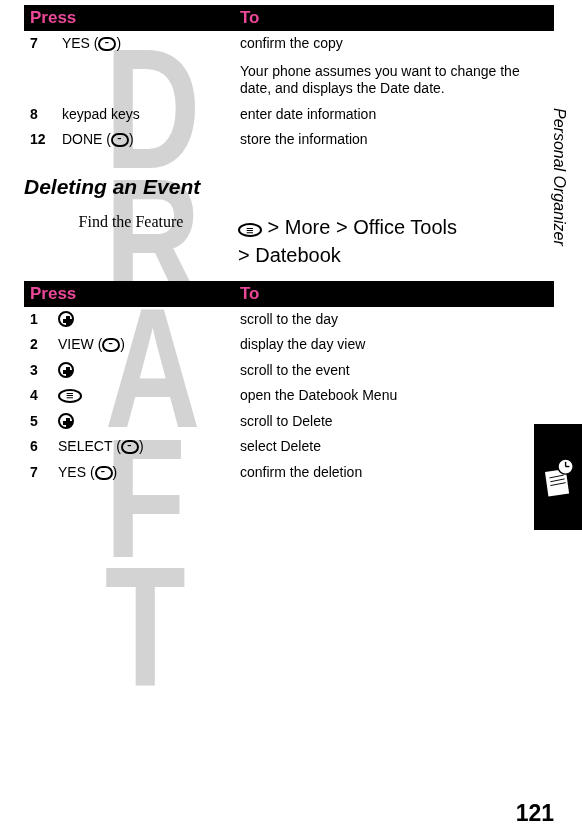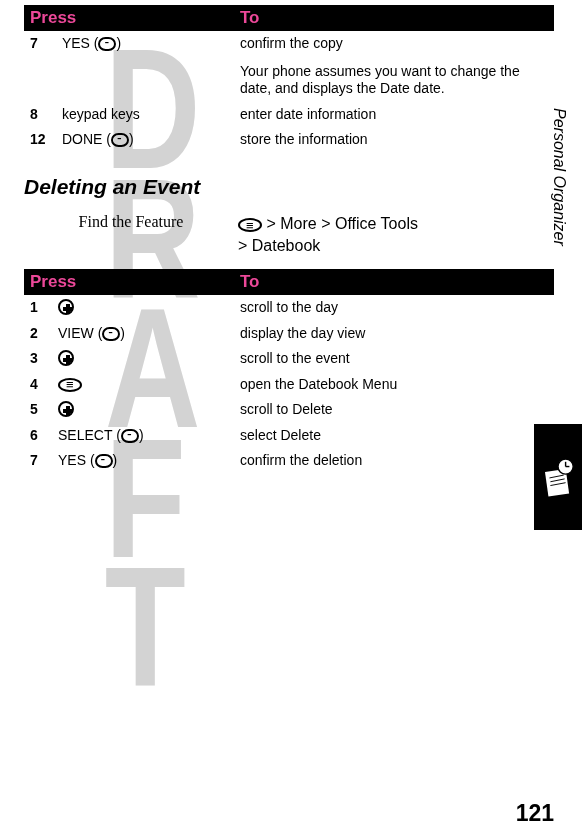--- a/index.html
+++ b/index.html
@@ -20,21 +20,21 @@
     .softkey::after { content: "-"; position: absolute; top: -5px; left: 4px; font-size: 14px; }
     .fourway { display: inline-block; vertical-align: -3px; width: 16px; height: 16px; border: 2px solid #000; border-radius: 50%; position: relative; }
     .fourway::before, .fourway::after { content: ""; position: absolute; background: #000; }
     .fourway::before { width: 4px; height: 10px; left: 6px; top: 3px; }
     .fourway::after { width: 10px; height: 4px; left: 3px; top: 6px; }
     .menukey { display: inline-block; vertical-align: -3px; width: 24px; height: 14px; border: 2px solid #000; border-radius: 50%; position: relative; }
     .menukey::after { content: "≡"; position: absolute; top: -3px; left: 6px; font-size: 13px; }
     .sec-heading { font-style: italic; font-weight: bold; font-size: 21px; margin: 22px 0 14px 0; }
     .ftf-row { display: flex; margin-bottom: 12px; align-items: flex-start; }
     .ftf-label { font-family: Liberation Serif, serif; font-size: 16px; width: 214px; text-align: center; }
-    .ftf-path { font-size: 16px; }
+    .ftf-path { font-size: 20px; }
     .ftf-path .bold { font-family: "Arial Black", Arial, sans-serif; }
     .ftf-path div { line-height: 1.4; }
     .side-tab { position: absolute; right: 0; top: 98px; width: 48px; height: 432px; }
     .vtext { writing-mode: vertical-rl; font-style: italic; font-size: 16px; position: absolute; top: 10px; right: 14px; }
     .black-block { position: absolute; bottom: 0; right: 0; width: 48px; height: 106px; background: #000; display: flex; align-items: center; justify-content: center; }
     .black-block svg { width: 38px; height: 48px; }
     .page-num { position: absolute; bottom: 8px; right: 28px; font-weight: bold; font-size: 23px; }
     .tri { display: inline-block; width: 0; height: 0; border-top: 5px solid transparent; border-bottom: 5px solid transparent; border-left: 7px solid #000; vertical-align: 0px; }
   </style>
 </head>

